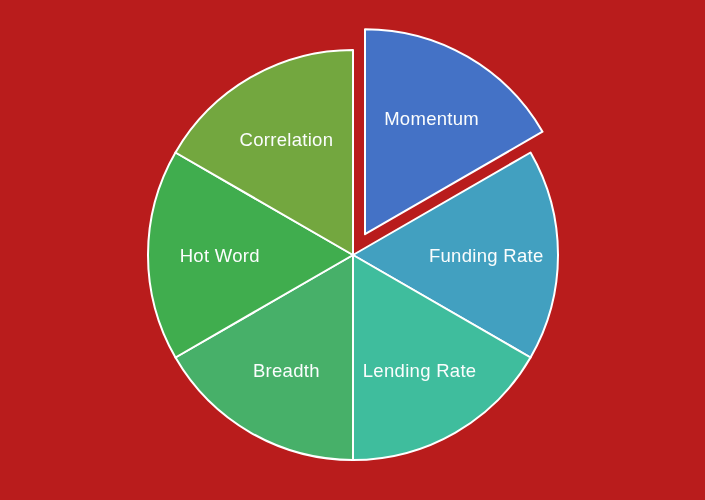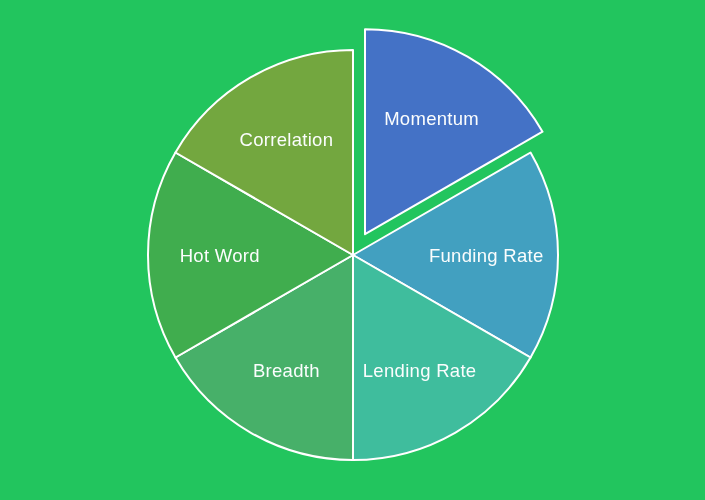--- a/index.html
+++ b/index.html
@@ -10,21 +10,21 @@
     width: 705px;
     height: 500px;
     background: #ffffff;
     font-family: "Liberation Sans", sans-serif;
     overflow: hidden;
   }
   .chart-wrap {
     position: relative;
     width: 705px;
     height: 500px;
-    background: #22c55e;
+    background: #b91c1c;
   }
   svg {
     display: block;
   }
   .slice-label {
     font-size: 18.5px;
     font-weight: 400;
     fill: #fbfdfd;
     letter-spacing: 0.3px;
   }

